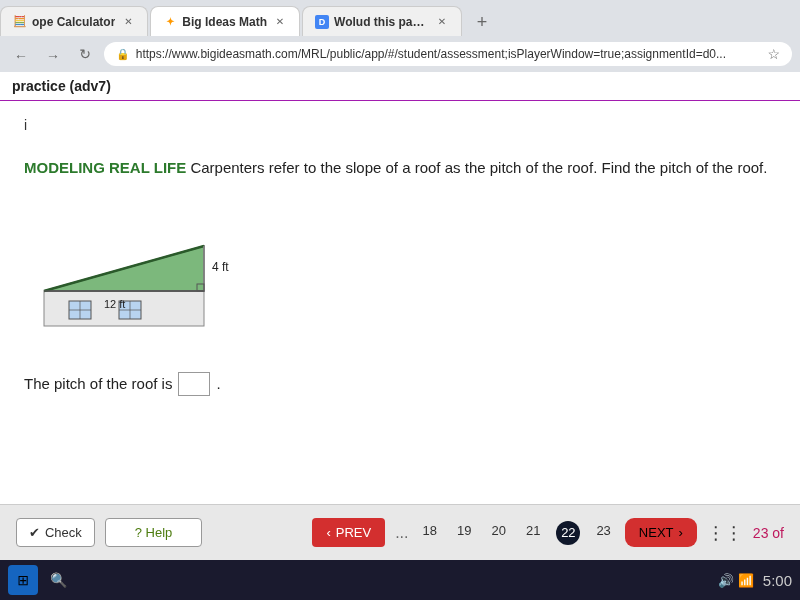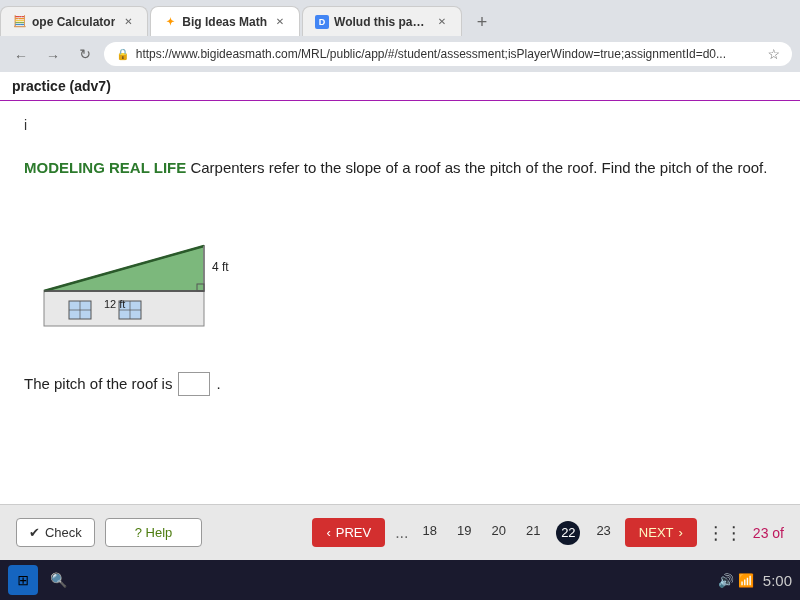--- a/index.html
+++ b/index.html
@@ -261,23 +261,23 @@
       padding: 7px 14px;
       font-size: 13px;
       cursor: pointer;
       display: flex;
       align-items: center;
       gap: 5px;
     }
 
     .next-btn {
       background: #d32f2f;
-      color: #fef9c3;
+      color: #000000;
       border: none;
-      border-radius: 4px;
+      border-radius: 9px;
       padding: 7px 14px;
       font-size: 13px;
       cursor: pointer;
       display: flex;
       align-items: center;
       gap: 5px;
       text-align: right;
     }
 
     .page-nums {

